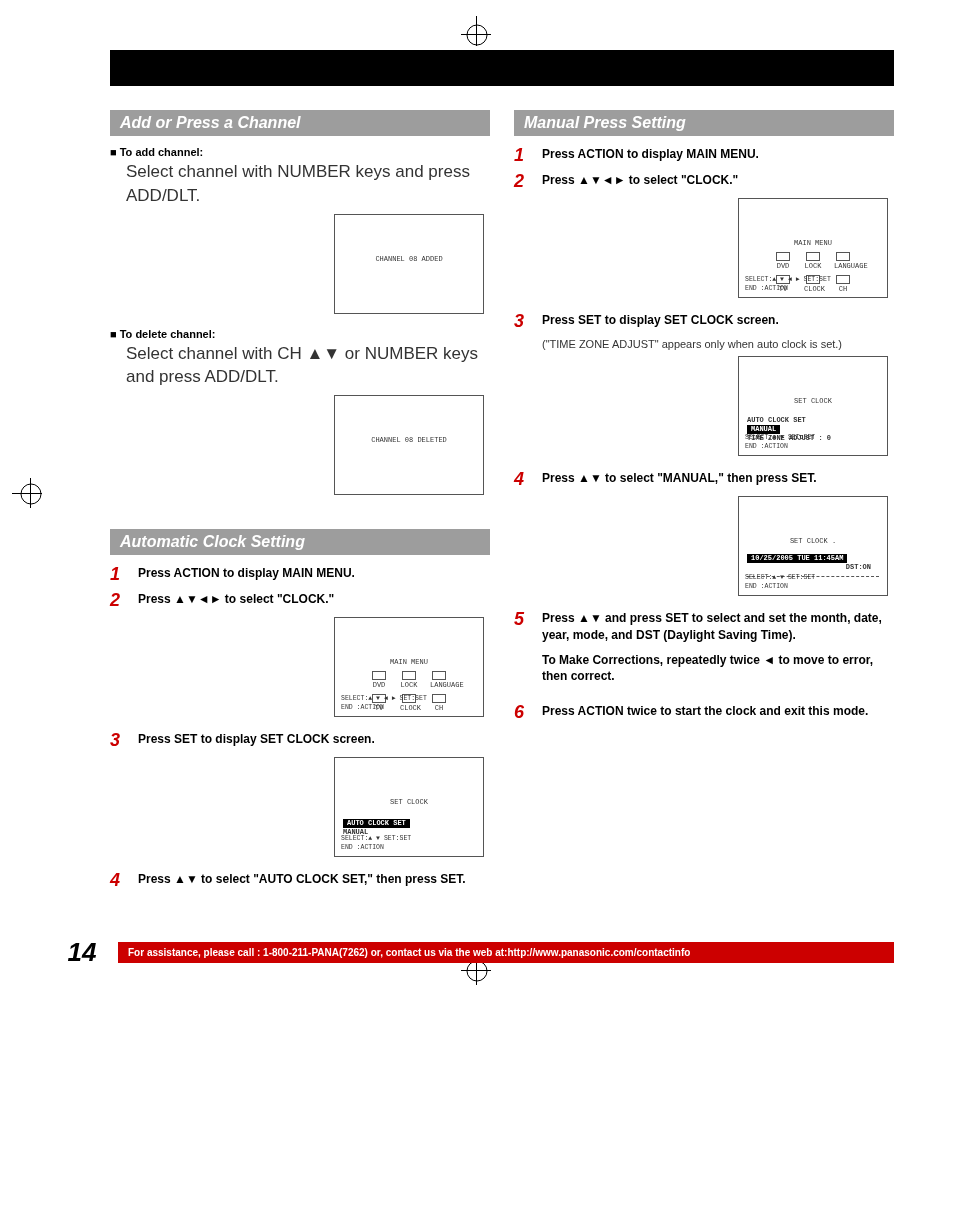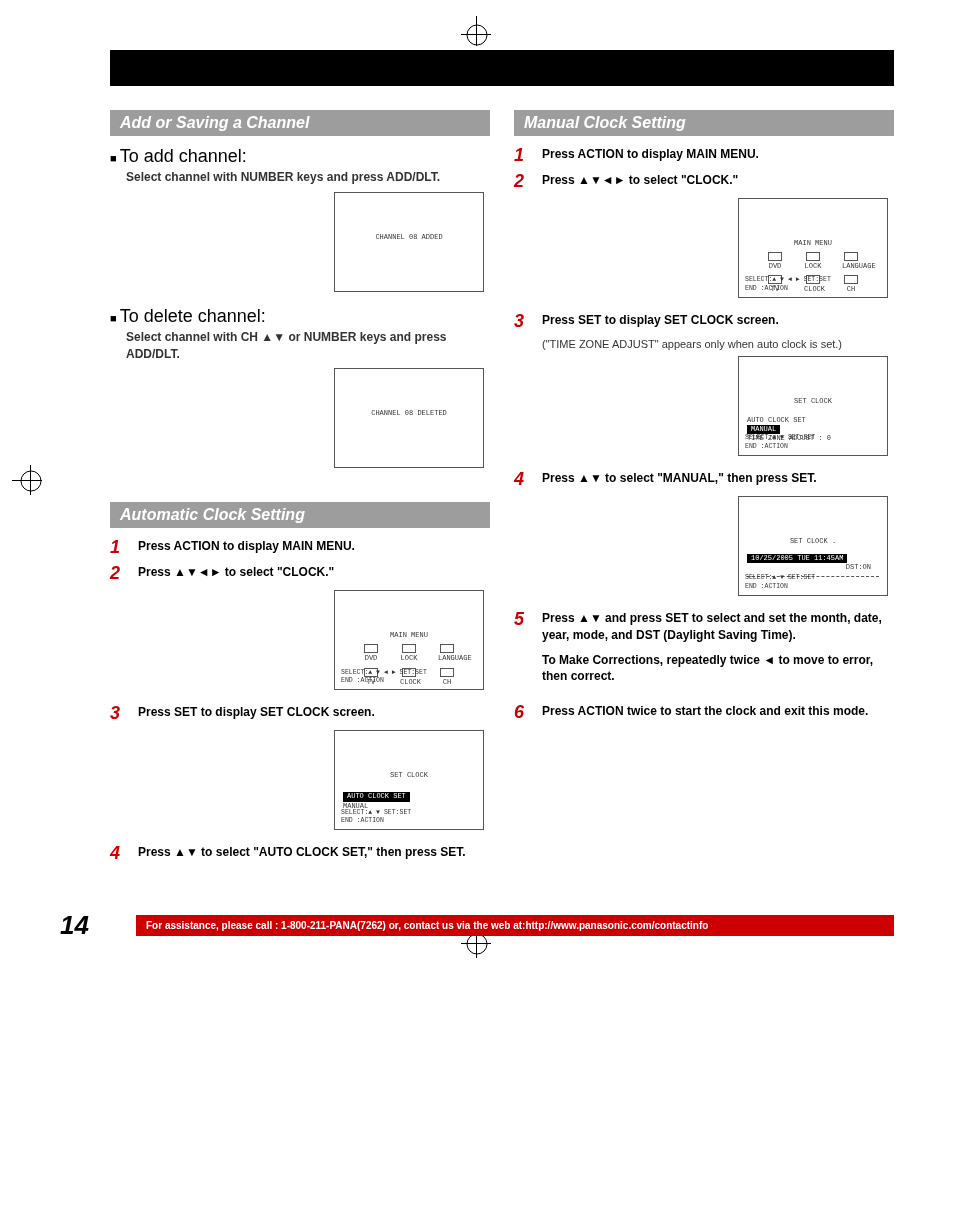--- a/index.html
+++ b/index.html
@@ -44,53 +44,52 @@
   .section-title {
     background: #9d9d9d;
     color: #fff;
     font-size: 16px;
     font-weight: bold;
     font-style: italic;
     padding: 4px 10px;
     margin-bottom: 10px;
   }
   .subhead {
-    font-size: 18px;
-    font-weight: normal;
+    font-size: 11px;
+    font-weight: bold;
     margin-bottom: 2px;
   }
   .subhead::before {
     content: "■ ";
     font-size: 11px;
   }
   .subtext {
-    font-size: 12px;
+    font-size: 17px;
     color: #333;
     margin-left: 16px;
     margin-bottom: 6px;
     line-height: 1.4;
-    font-weight: bold;
   }
   .screen {
     border: 1px solid #555;
     width: 150px;
     height: 100px;
     margin-left: auto;
     margin-right: 6px;
     margin-bottom: 14px;
     font-family: "Courier New", monospace;
     font-size: 7px;
     color: #333;
     padding: 4px;
     position: relative;
     line-height: 1.3;
     background: #fff;
   }
   .screen .center { text-align: center; margin-top: 36px; }
-  .screen-body { padding: 2px 4px; }
+  .screen-body { padding: 2px 4px; font-weight: bold; }
   .screen-footer {
     position: absolute;
     bottom: 4px;
     left: 6px;
     right: 6px;
     font-size: 6.5px;
   }
   .screen .hl { background: #000; color: #fff; padding: 0 4px; display: inline-block; }
   .step {
     display: flex;
@@ -122,33 +121,33 @@
   .footer-row {
     display: flex;
     align-items: center;
     margin-top: 40px;
     margin-left: 0;
   }
   .page-num {
     font-size: 26px;
     font-weight: bold;
     font-style: italic;
-    margin-right: 32px;
+    margin-right: 14px;
     width: 44px;
-    text-align: left;
+    text-align: center;
   }
   .footer-bar {
     flex: 1;
     background: #c00;
     color: #fff;
     font-size: 10px;
     font-weight: bold;
     padding: 5px 10px;
   }
-  .screen .icon-row { display:flex; justify-content:center; gap:20px; margin:4px 0; }
+  .screen .icon-row { display:flex; justify-content:center; gap:12px; margin:4px 0; }
   .screen .icon-row .ic { width:18px; text-align:center; }
   .screen .icon-row .ic .box { border:1px solid #555; width:14px; height:9px; margin:0 auto 1px; }
   .screen .dashed { border-top: 1px dashed #555; margin: 4px 0; }
 </style>
 </head>
 <body>
 
 <div class="top-left-bars">
   <span class="sw" style="background:#fff"></span>
     <span class="sw" style="background:#000"></span>
@@ -183,21 +182,21 @@
       <circle cx="13" cy="13" r="10" fill="none" stroke="#000"></circle>
     </svg></div>
 
 <div class="page">
   <div class="black-bar"></div>
 
   <div class="columns">
 
     <div class="col">
 
-      <div class="section-title">Add or Saving a Channel</div>
+      <div class="section-title">Add or Press a Channel</div>
 
       <div class="subhead">To add channel:</div>
       <div class="subtext">Select channel with NUMBER keys and press ADD/DLT.</div>
       <div class="screen">
         <div class="center">CHANNEL 08 ADDED</div>
       </div>
 
       <div class="subhead">To delete channel:</div>
       <div class="subtext">Select channel with CH ▲▼ or NUMBER keys and press ADD/DLT.</div>
       <div class="screen">
@@ -249,21 +248,21 @@
         </div>
       </div>
 
       <div class="step">
         <div class="step-num">4</div>
         <div class="step-text">Press ▲▼ to select "AUTO CLOCK SET," then press SET.</div>
       </div>
     </div>
 
     <div class="col">
-      <div class="section-title">Manual Clock Setting</div>
+      <div class="section-title">Manual Press Setting</div>
 
       <div class="step">
         <div class="step-num">1</div>
         <div class="step-text">Press ACTION to display MAIN MENU.</div>
       </div>
       <div class="step">
         <div class="step-num">2</div>
         <div class="step-text">Press ▲▼◄► to select "CLOCK."</div>
       </div>
       <div class="screen">

